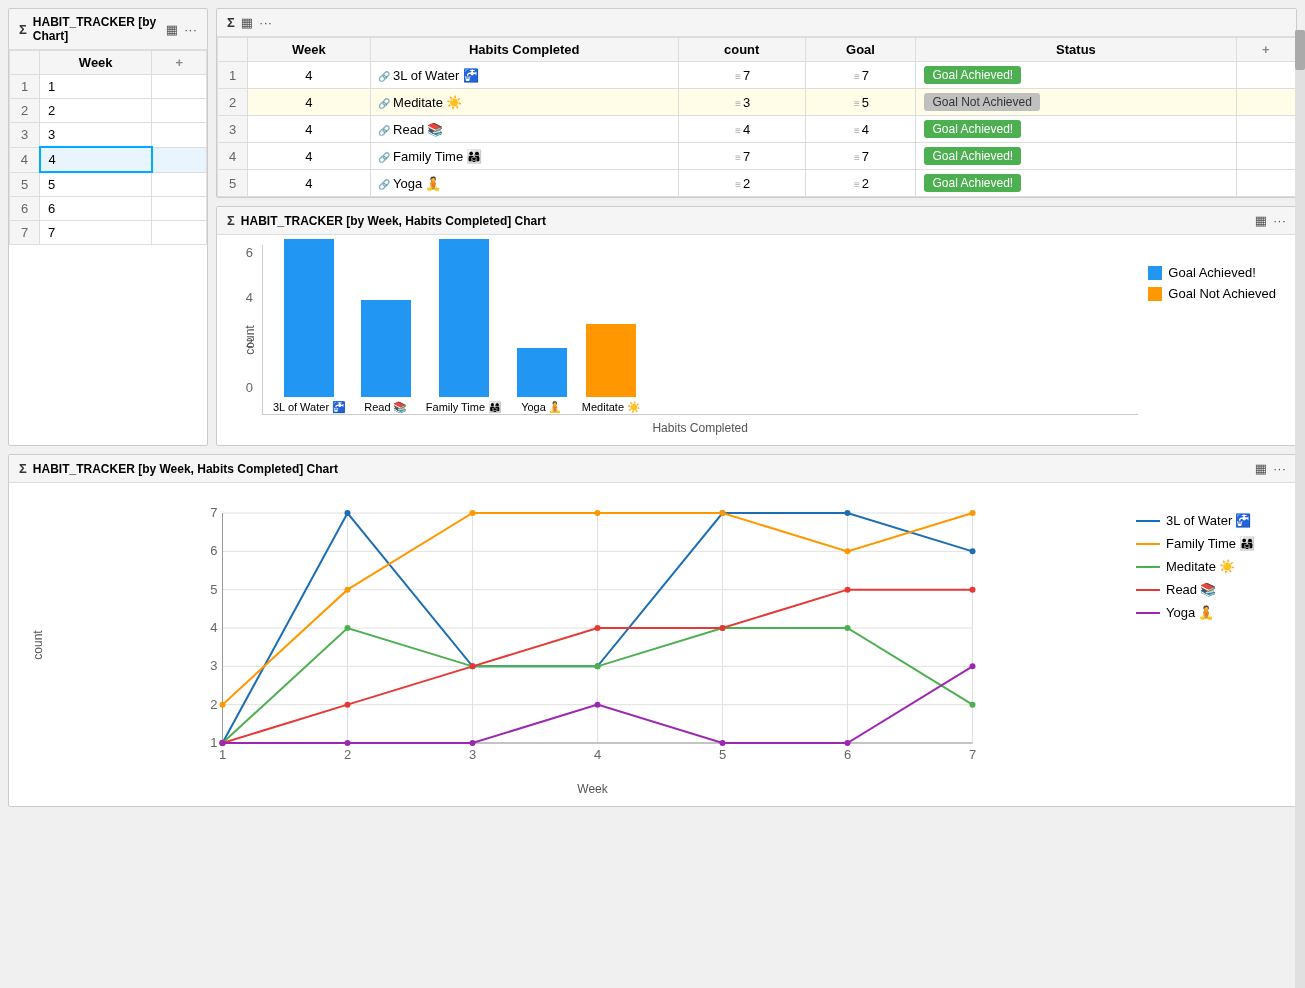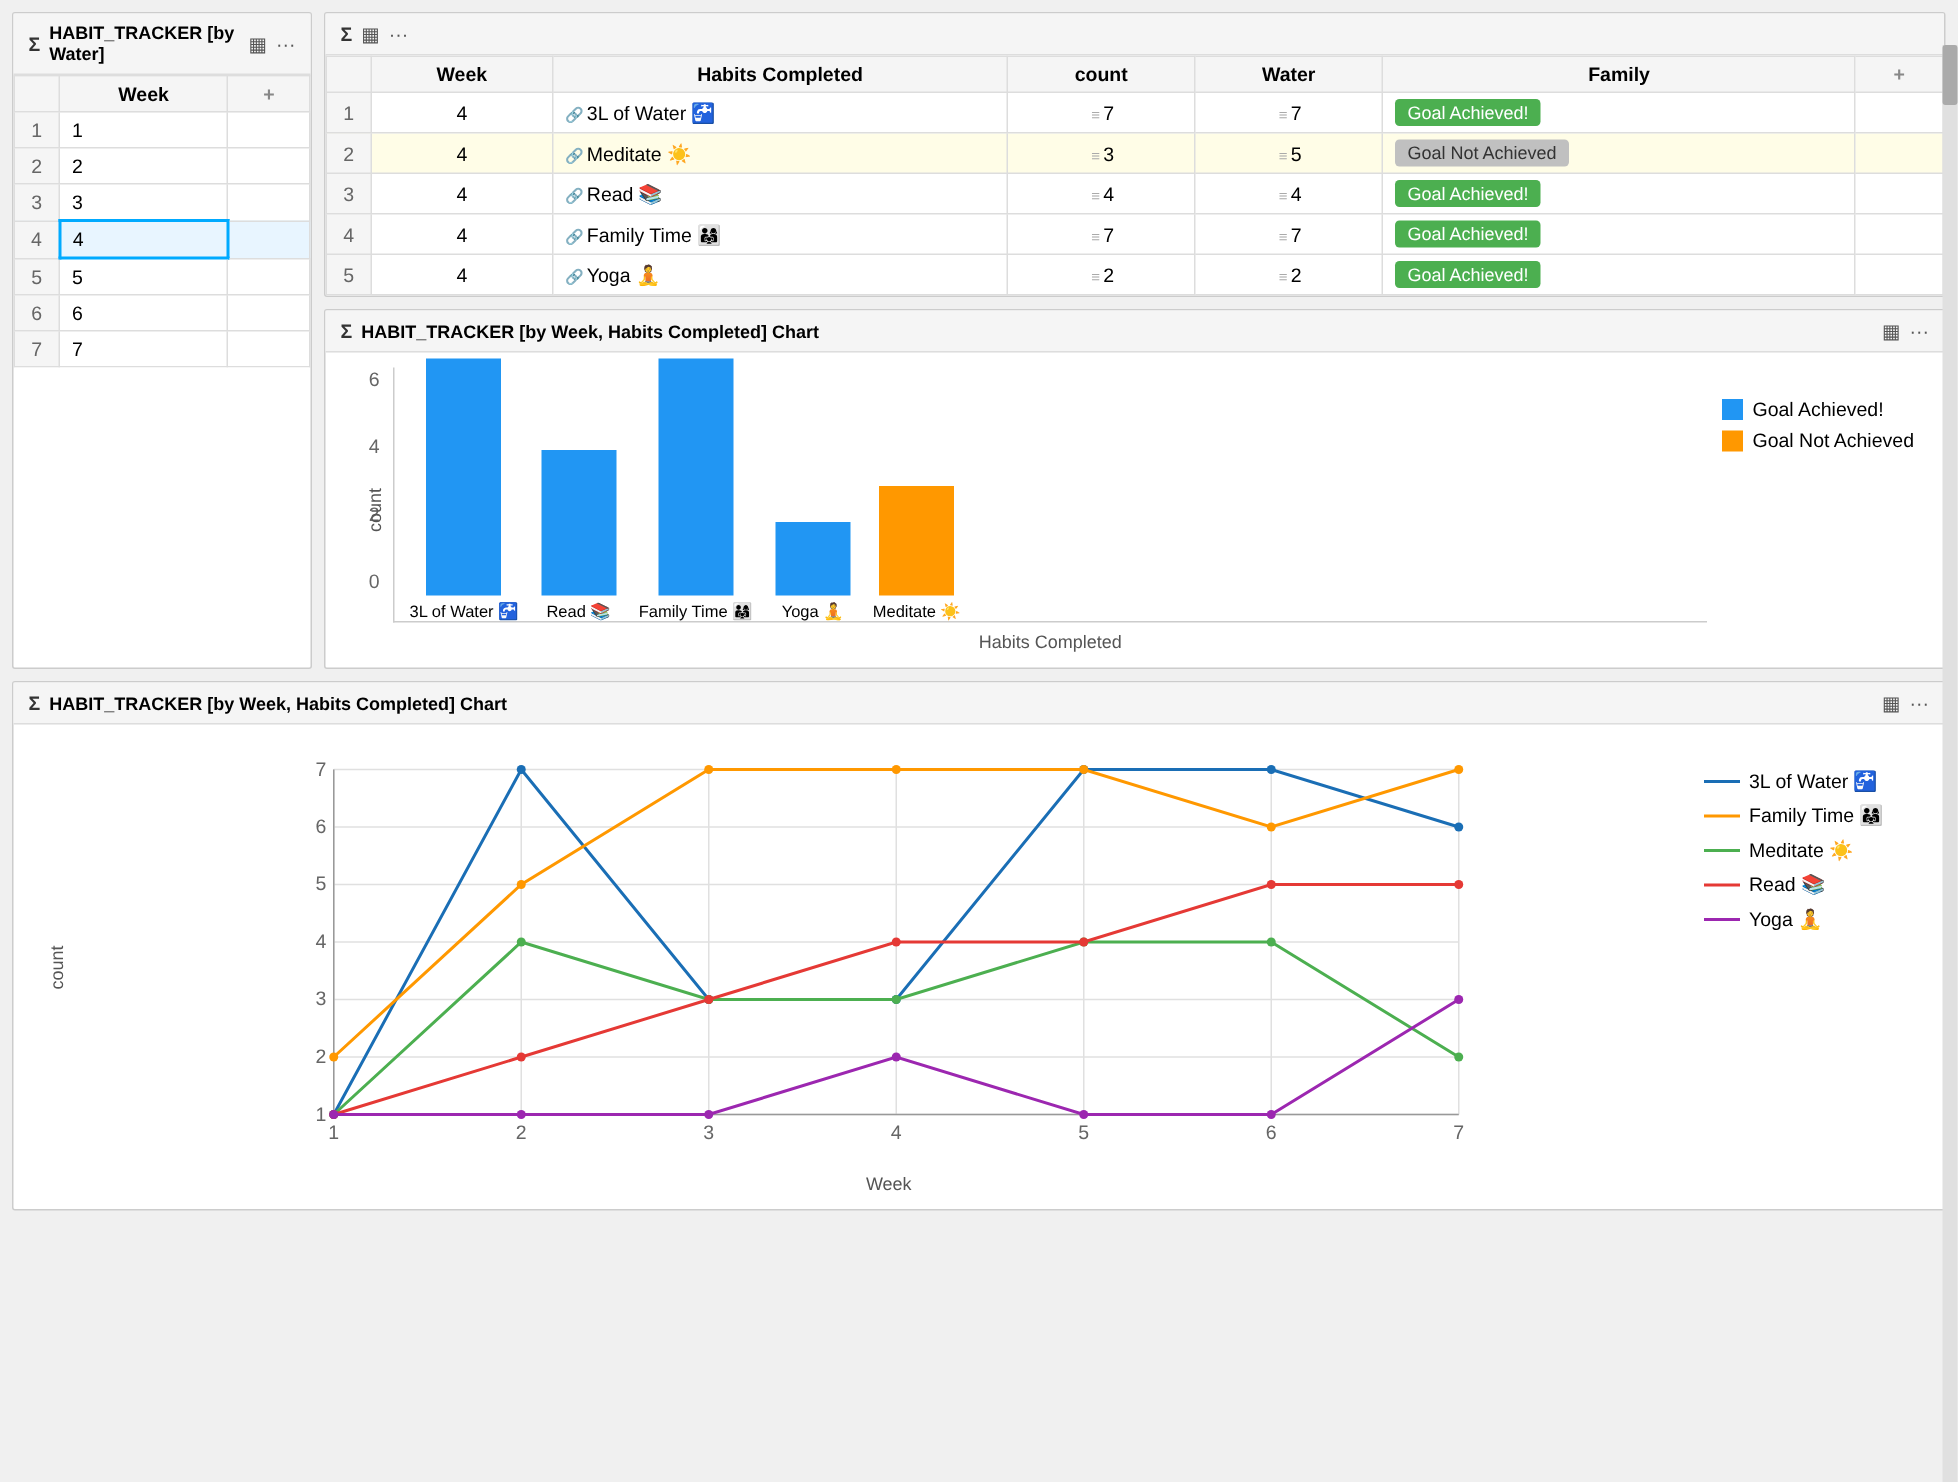--- a/index.html
+++ b/index.html
@@ -43,21 +43,21 @@
     .tbl-wrap { overflow-x: auto; }
   </style>
 </head>
 <body>
 
 <div class="top-row">
 
   <div class="panel left-panel">
     <div class="panel-header">
       <span style="font-weight:bold;color:#333;">Σ</span>
-      <span class="panel-title">HABIT_TRACKER [by Water]</span>
+      <span class="panel-title">HABIT_TRACKER [by Chart]</span>
       <span style="cursor:pointer;color:#555;">▦</span>
       <span style="cursor:pointer;color:#555;">···</span>
     </div>
     <div class="tbl-wrap">
       <table>
         <thead>
           <tr>
             <th></th>
             <th>Week</th>
             <th class="add-col">+</th>
@@ -114,22 +114,22 @@
       </div>
       <div style="display:flex;">
         <div class="tbl-wrap" style="flex:1;">
           <table>
             <thead>
               <tr>
                 <th></th>
                 <th>Week</th>
                 <th>Habits Completed</th>
                 <th>count</th>
-                <th>Water</th>
-                <th>Family</th>
+                <th>Goal</th>
+                <th>Status</th>
                 <th class="add-col">+</th>
               </tr>
             </thead>
             <tbody id="habit-tbody">
                 <tr>
     <td class="row-num">1</td>
     <td class="num-cell">4</td>
     <td class="data-cell"><span class="link-icon">🔗</span>3L of Water 🚰</td>
     <td class="num-cell"><span class="inline-eq">≡</span>7</td>
     <td class="num-cell"><span class="inline-eq">≡</span>7</td>

